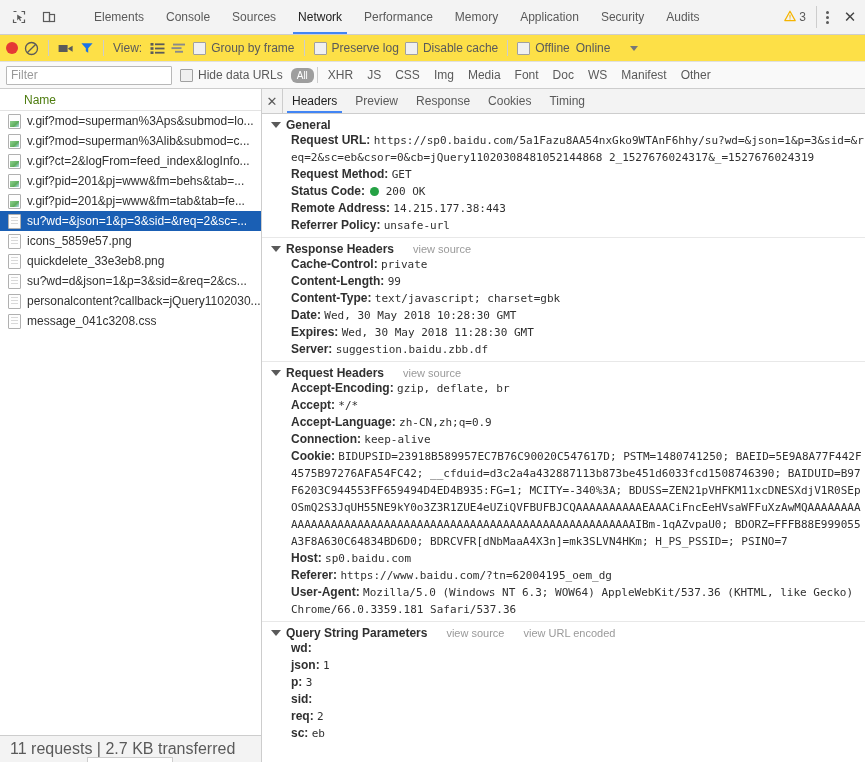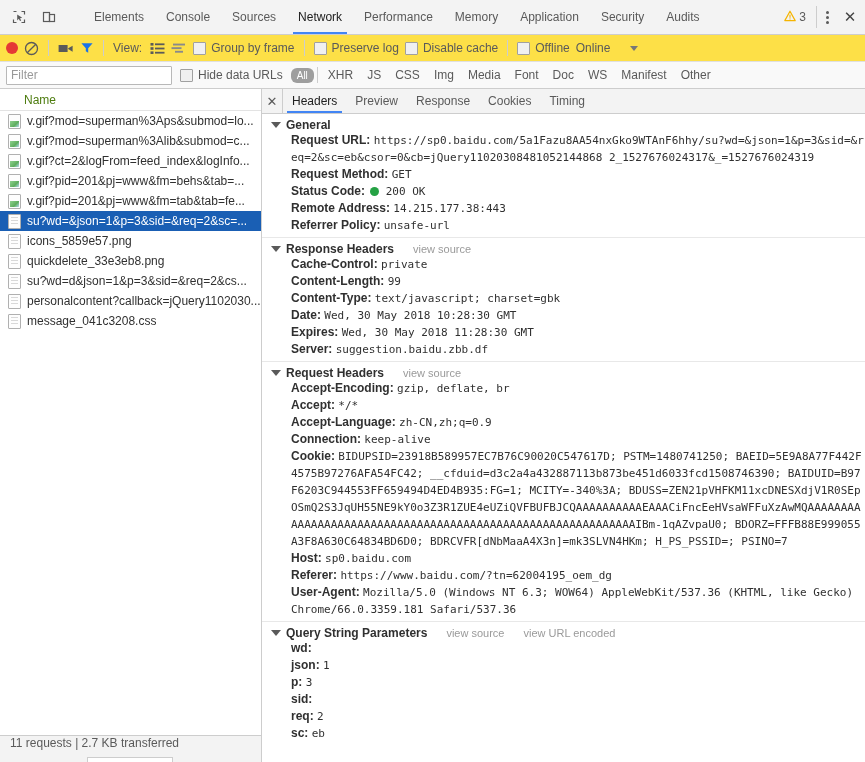--- a/index.html
+++ b/index.html
@@ -310,24 +310,25 @@
     position: absolute;
     left: 2px; right: 2px; top: 2px;
     height: 1px;
     background: #d8d8d8;
     box-shadow: 0 3px 0 #d8d8d8, 0 6px 0 #d8d8d8;
   }
   .list-status {
     height: 26px;
     min-height: 26px;
     display: flex;
+    align-items: center;
     padding-left: 10px;
     border-top: 1px solid #cdcdcd;
     background: #f3f3f3;
-    font-size: 12px;
+    font-size: 16px;
     color: #5a5a5a;
   }
 
   
   .right-pane {
     flex: 1;
     display: flex;
     flex-direction: column;
     min-width: 0;
     background: #fff;

